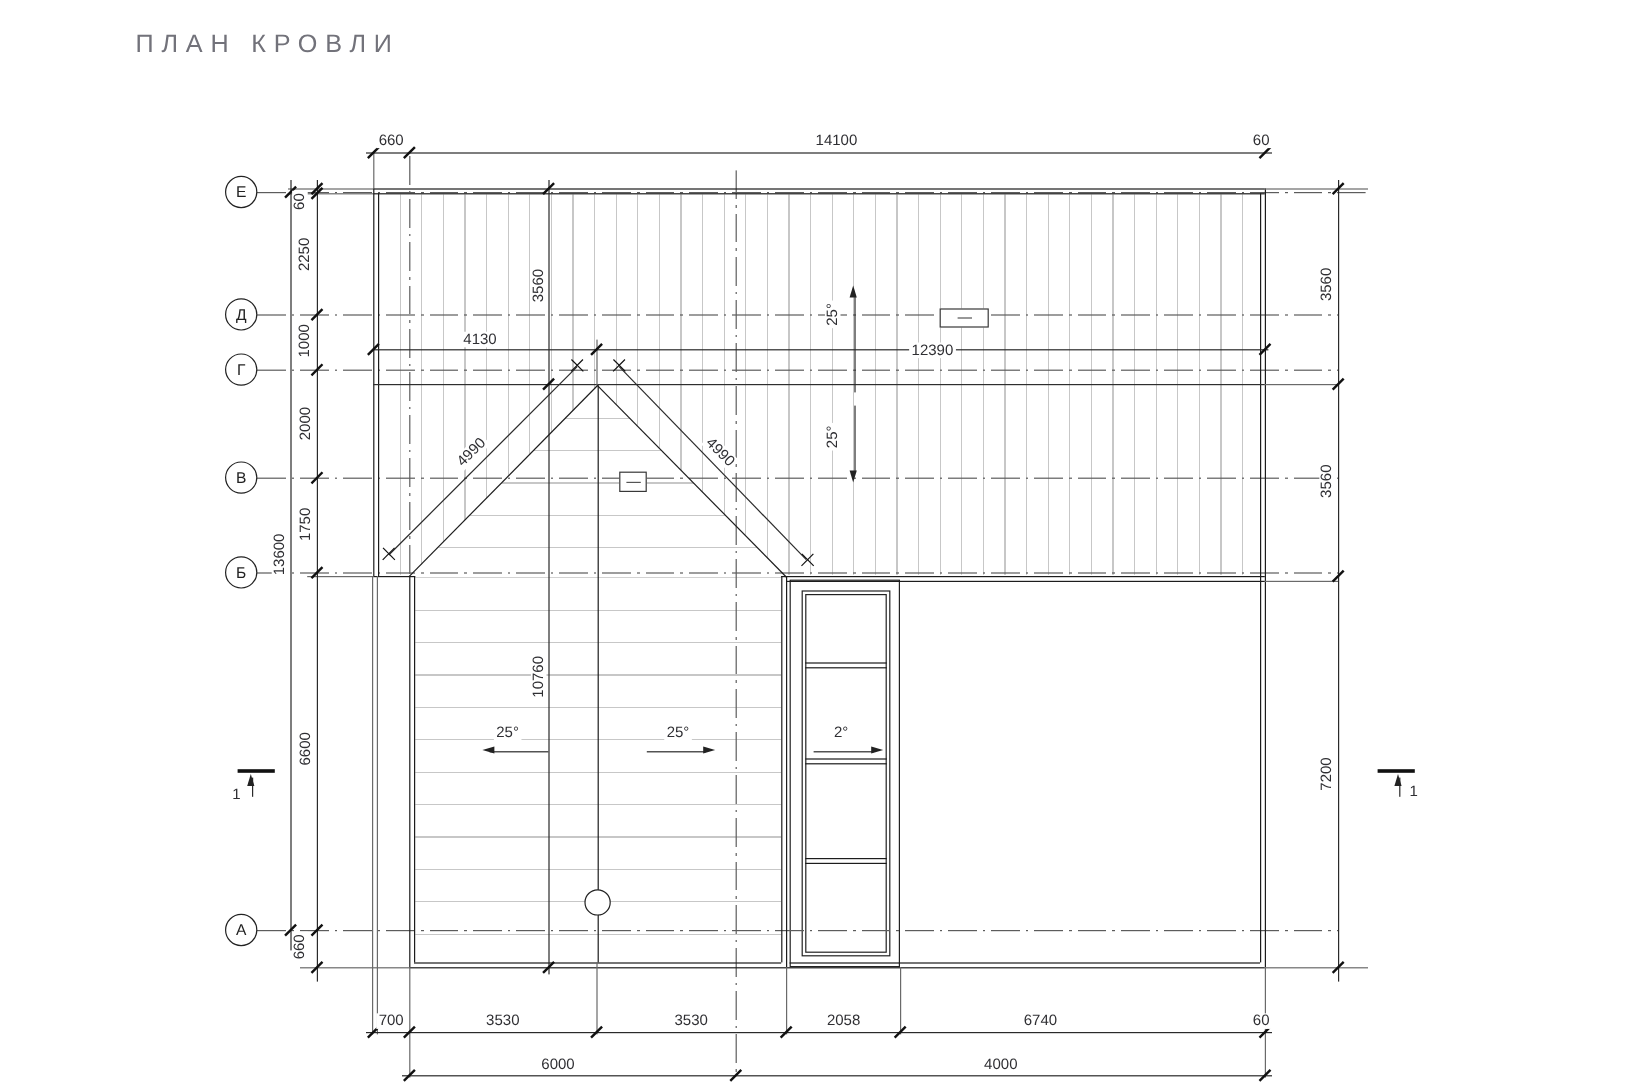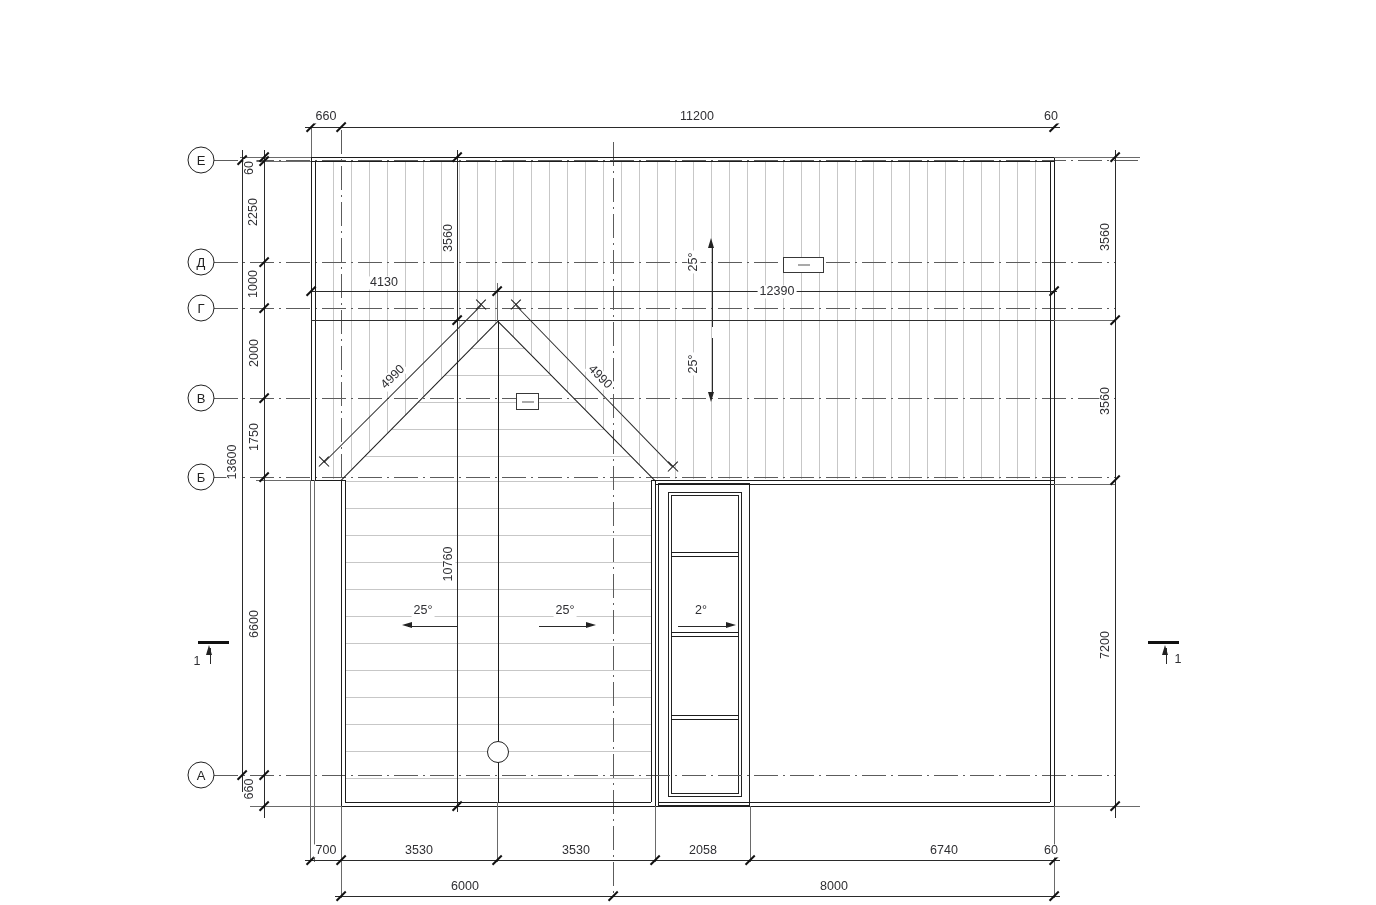--- a/index.html
+++ b/index.html
@@ -48,20 +48,21 @@
   .ah.up{border-left:3.6px solid transparent;border-right:3.6px solid transparent;border-bottom:10px solid #222}
   .ah.down{border-left:3.6px solid transparent;border-right:3.6px solid transparent;border-top:10px solid #222}
   .ah.left{border-top:3.6px solid transparent;border-bottom:3.6px solid transparent;border-right:10px solid #222}
   .ah.right{border-top:3.6px solid transparent;border-bottom:3.6px solid transparent;border-left:10px solid #222}
 </style>
 </head>
 <body>
 
 <div class="canvas">
 
+  <div class="title">ПЛАН КРОВЛИ</div>
 
   <div class="hatchV" style="left:315px;top:162px;width:735px;height:317px"></div>
   <div class="hatchH tri" style="left:341px;top:321px;width:314px;height:160px"></div>
   <div class="hatchH" style="left:346px;top:481px;width:305px;height:321px"></div>
 
   <div class="rect" style="left:658px;top:483px;width:92px;height:323px"></div>
   <div class="rect" style="left:668px;top:492px;width:74px;height:305px"></div>
   <div class="rect" style="left:671px;top:495px;width:68px;height:299px"></div>
 
   <div id="axes-layer">
@@ -187,24 +188,24 @@
   <div class="drain" style="left:487px;top:741px"></div>
 
   <div class="bub" style="left:201px;top:160px">Е</div>
   <div class="bub" style="left:201px;top:262px">Д</div>
   <div class="bub" style="left:201px;top:308px">Г</div>
   <div class="bub" style="left:201px;top:398px">В</div>
   <div class="bub" style="left:201px;top:477px">Б</div>
   <div class="bub" style="left:201px;top:775px">А</div>
 
   <div class="dt" style="left:326px;top:117px">660</div>
-  <div class="dt" style="left:697px;top:117px">11200</div>
+  <div class="dt" style="left:697px;top:117px">14100</div>
   <div class="dt" style="left:1051px;top:117px">60</div>
 
-  <div class="dt" style="left:384px;top:283px">4130</div>
+  <div class="dt" style="left:400px;top:283px">4130</div>
   <div class="dt" style="left:777px;top:292px">12390</div>
 
   <div class="dt rm45" style="left:393px;top:377px">4990</div>
   <div class="dt r45" style="left:600px;top:377px">4990</div>
 
   <div class="dt r90" style="left:233px;top:462px">13600</div>
   <div class="dt r90" style="left:250px;top:168px">60</div>
   <div class="dt r90" style="left:254px;top:212px">2250</div>
   <div class="dt r90" style="left:254px;top:284px">1000</div>
   <div class="dt r90" style="left:255px;top:353px">2000</div>
@@ -216,25 +217,25 @@
   <div class="dt r90" style="left:1106px;top:401px">3560</div>
   <div class="dt r90" style="left:1106px;top:645px">7200</div>
 
   <div class="dt r90" style="left:449px;top:238px">3560</div>
   <div class="dt r90" style="left:449px;top:564px">10760</div>
 
   <div class="dt" style="left:326px;top:851px">700</div>
   <div class="dt" style="left:419px;top:851px">3530</div>
   <div class="dt" style="left:576px;top:851px">3530</div>
   <div class="dt" style="left:703px;top:851px">2058</div>
-  <div class="dt" style="left:944px;top:851px">6740</div>
+  <div class="dt" style="left:867px;top:851px">6740</div>
   <div class="dt" style="left:1051px;top:851px">60</div>
 
   <div class="dt" style="left:465px;top:887px">6000</div>
-  <div class="dt" style="left:834px;top:887px">8000</div>
+  <div class="dt" style="left:834px;top:887px">4000</div>
 
   <div class="dt r90" style="left:694px;top:262px">25°</div>
   <div class="dt r90" style="left:694px;top:364px">25°</div>
   <div class="dt" style="left:423px;top:611px">25°</div>
   <div class="dt" style="left:565px;top:611px">25°</div>
   <div class="dt" style="left:701px;top:611px">2°</div>
 
   <div class="ah up" style="left:708px;top:238px"></div>
   <div class="ah down" style="left:708px;top:392px"></div>
   <div class="ah left" style="left:402px;top:622px"></div>

